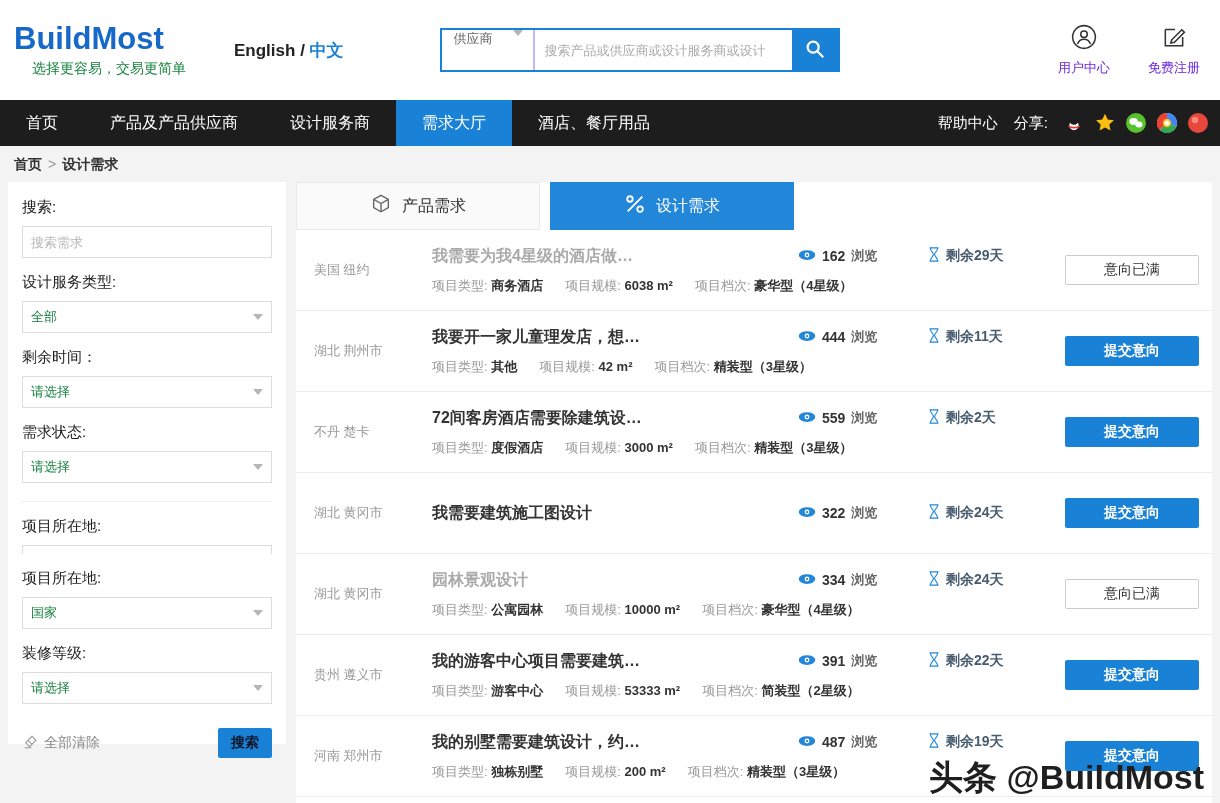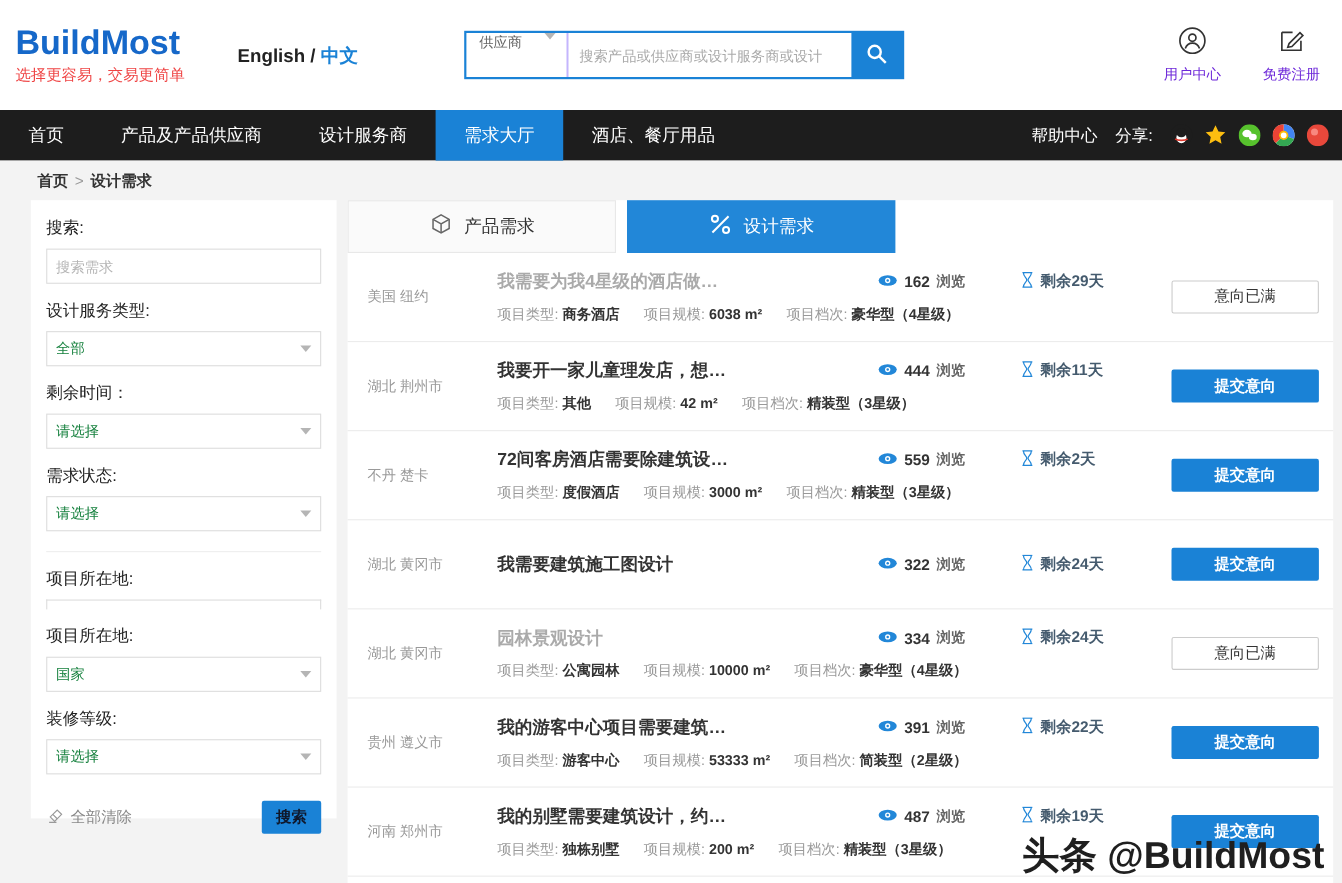--- a/index.html
+++ b/index.html
@@ -3,21 +3,21 @@
 <meta charset="utf-8">
 <style>
   * { margin:0; padding:0; box-sizing:border-box; }
   body { font-family:"Liberation Sans","DejaVu Sans",sans-serif; background:#fff; }
   .page { position:relative; width:1220px; height:803px; background:#fff; overflow:hidden; }
 
   
   .hdr { display:flex; align-items:center; height:100px; padding:0 14px; background:#fff; }
   .logo-block { cursor:pointer; }
   .logo { font-size:31px; font-weight:bold; color:#1668c9; line-height:1.1; }
-  .tagline { font-size:14px; color:#ef4444; margin-top:3px; }
+  .tagline { font-size:14px; color:#15803d; margin-top:3px;margin-left:18px; }
   .lang { margin-left:48px; font-size:17px; font-weight:bold; color:#222; white-space:nowrap; }
   .lang .zh { color:#1a82d6; cursor:pointer; }
   .lang .en { cursor:pointer; }
   .searchbox { margin-left:96px; display:flex; align-items:stretch; height:44px; width:400px; border:2px solid #1a82d6; background:#fff; }
   .cat { display:flex; align-items:flex-start; gap:20px; padding:0 10px 0 12px; font-size:13px; color:#666; border-right:2px solid #c4b5fd; cursor:pointer; white-space:nowrap; }
   .arr { width:0; height:0; border-left:5px solid transparent; border-right:5px solid transparent; border-top:6px solid #b5b5b5; }
   .searchbox input { flex:1; min-width:0; border:none; outline:none; padding:0 10px; font-size:13px; color:#333; }
   .searchbox input::placeholder { color:#aaa; }
   .sbtn { width:46px; background:#1a82d6; border:none; display:flex; align-items:center; justify-content:center; cursor:pointer; }
   .hdr-right { margin-left:auto; display:flex; gap:38px; padding-right:6px; }
@@ -27,21 +27,21 @@
   .nav { display:flex; align-items:stretch; height:46px; background:#1d1d1d; color:#fff; }
   .nav-item { display:flex; align-items:center; padding:0 26px; font-size:16px; cursor:pointer; white-space:nowrap; }
   .nav-item.active { background:#1a82d6; }
   .nav-right { margin-left:auto; display:flex; align-items:center; gap:16px; padding-right:12px; font-size:15px; }
   .help { cursor:pointer; white-space:nowrap; }
   .share-label { white-space:nowrap; }
   .share-icons { display:flex; gap:11px; align-items:center; }
   .share-icons > span { width:20px; height:20px; display:inline-flex; cursor:pointer; }
 
   
-  .below { background:#f3f3f3;padding-left:20px; }
+  .below { background:#f3f3f3; }
   .breadcrumb { height:36px; line-height:36px; padding:0 14px; font-size:14px; color:#333; font-weight:bold; }
   .breadcrumb .bsep { color:#999; font-weight:normal; margin:0 6px; }
   .breadcrumb .bc-home { cursor:pointer; }
   .content { display:flex; gap:10px; padding:0 8px; align-items:flex-start; height:621px; }
 
   
   aside { width:278px; background:#fff; padding:12px 14px 16px; height:562px; }
   .f-label { font-size:15px; color:#222; margin:15px 0 9px; }
   .f-label.first { margin-top:4px; }
   .t-input { width:100%; height:32px; border:1px solid #ddd; padding:0 8px; font-size:13px; outline:none; color:#333; }

